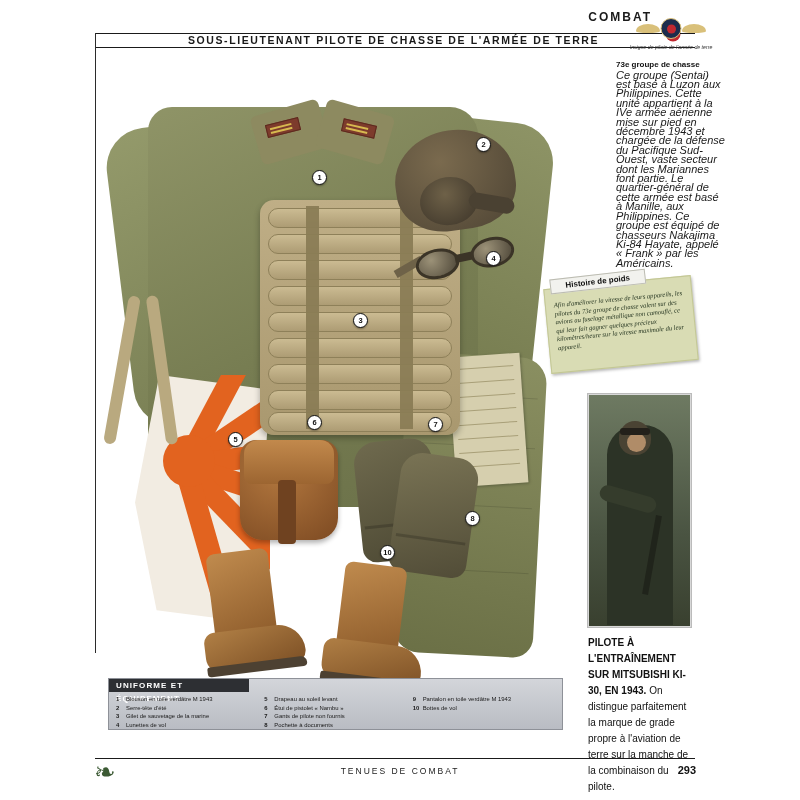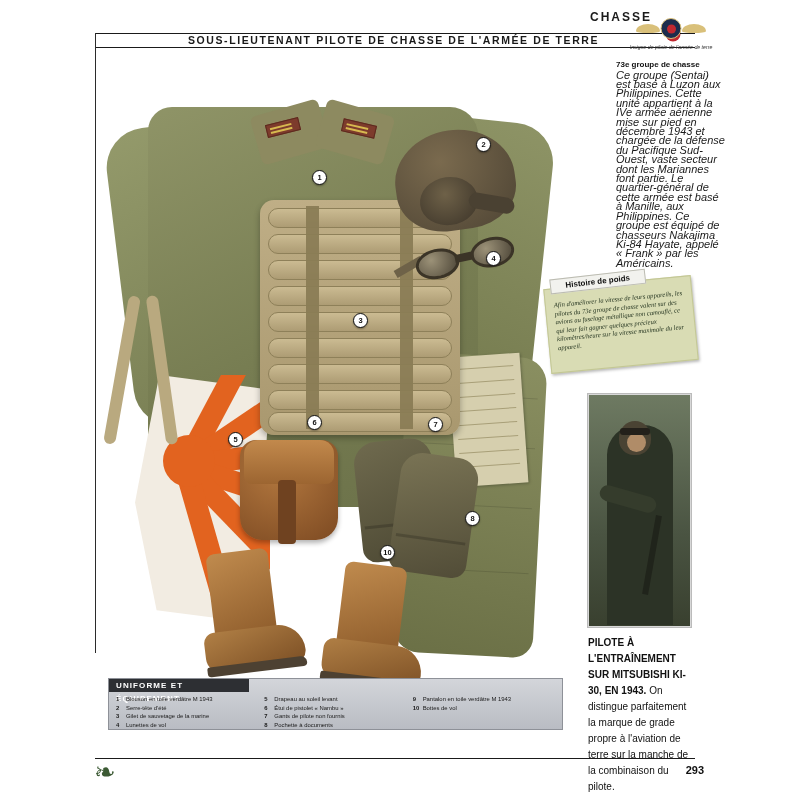--- a/index.html
+++ b/index.html
@@ -354,34 +354,34 @@
 
   
   .footer-rule {
     position:absolute; left:95px; right:105px; top:758px; height:1px; background:#1a1a1a;
   }
   .footer-center {
     position:absolute; left:0; right:0; top:766px; text-align:center;
     font-size:8.5px; letter-spacing:2px; color:#1a1a1a;
   }
   .footer-page {
-    position:absolute; right:96px; top:764px;
+    position:absolute; right:104px; top:764px;
     font-size:11px; font-weight:bold; color:#111;
   }
   .orn {
     position:absolute; left:88px; top:752px; width:34px; height:40px;
     color:#3c5a34; font-size:26px; line-height:40px; text-align:center;
   }
 </style>
 </head>
 <body>
 
 <div class="page">
 
-  <div class="hdr-country">CHASSE</div>
+  <div class="hdr-country">COMBAT</div>
   <div class="flag-circle">
       <span class="dot"></span>
     </div>
   <div class="hdr-rule"></div>
   <div class="hdr-rule2"></div>
   <div class="hdr-title">SOUS-LIEUTENANT PILOTE DE CHASSE DE L'ARMÉE DE TERRE</div>
   <div class="left-rule"></div>
 
   <div class="rcol">
     <div class="wing">
@@ -533,15 +533,16 @@
           <div class="legend-row"><b>8</b><span>Pochette à documents</span></div>
         </div>
         <div class="legend-col">
           <div class="legend-row"><b>9</b><span>Pantalon en toile verdâtre M 1943</span></div>
           <div class="legend-row"><b>10</b><span>Bottes de vol</span></div>
         </div>
       </div>
   </div>
 
   <div class="footer-rule"></div>
+  <div class="footer-center">TENUES DE COMBAT</div>
   <div class="footer-page">293</div>
   <div class="orn">❧</div>
 </div>
 
 </body></html>

